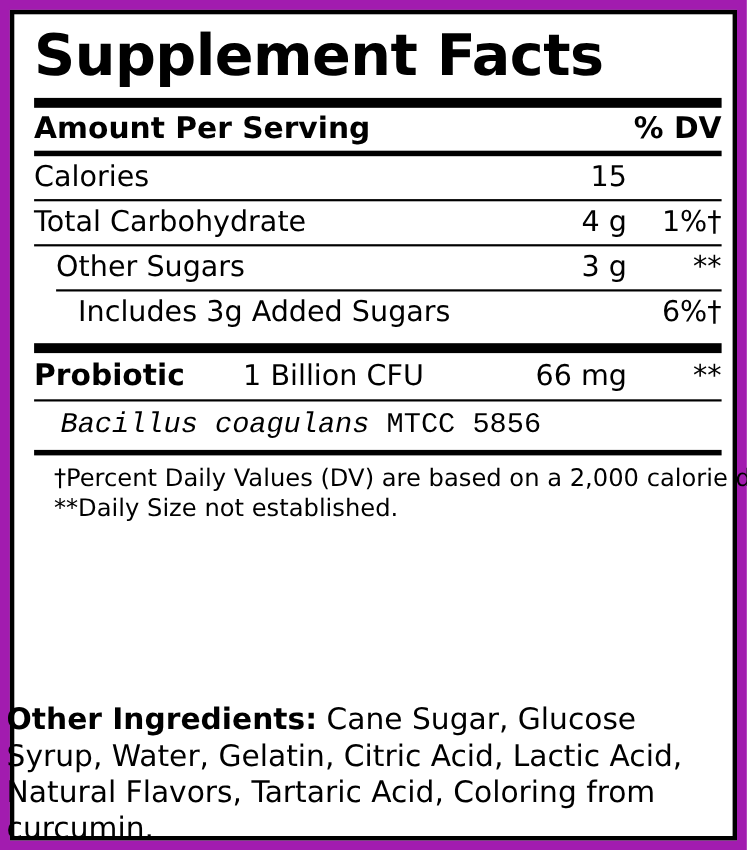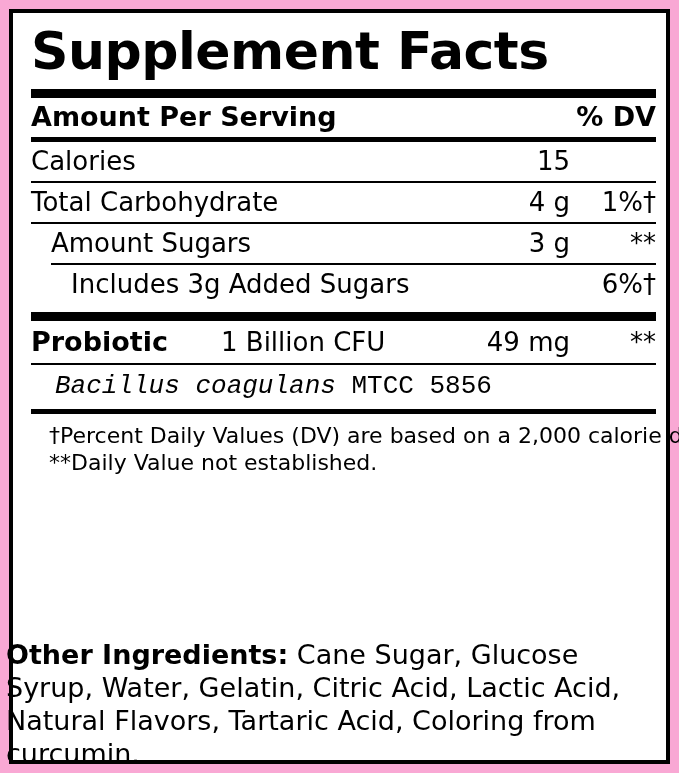--- a/index.html
+++ b/index.html
@@ -13,21 +13,21 @@
     font-family: "DejaVu Sans", sans-serif;
     color: #000000;
     -webkit-font-smoothing: antialiased;
   }
 
   .label {
     position: relative;
     width: 679px;
     height: 773px;
     box-sizing: border-box;
-    background: #f9a8d4;
+    background: #a21caf;
   }
 
   .panel {
     position: absolute;
     left: 9px;
     top: 9px;
     width: 661px;
     height: 755px;
     box-sizing: border-box;
     border: 4px solid #000000;
@@ -207,53 +207,53 @@
 
       <div class="row">
         <div class="name">Total Carbohydrate</div>
         <div class="mid">4 g</div>
         <div class="dv">1%†</div>
       </div>
 
       <div class="rule-thin"></div>
 
       <div class="row indent-1">
-        <div class="name">Amount Sugars</div>
+        <div class="name">Other Sugars</div>
         <div class="mid">3 g</div>
         <div class="dv">**</div>
       </div>
 
       <div class="rule-thin" style="margin-left:20px;"></div>
 
       <div class="row indent-2">
         <div class="name">Includes 3g Added Sugars</div>
         <div class="mid"></div>
         <div class="dv">6%†</div>
       </div>
 
       <div class="rule-thick"></div>
 
       <div class="probiotic-row">
         <div class="pname">Probiotic</div>
         <div class="cfu">1 Billion CFU</div>
-        <div class="mg">49 mg</div>
+        <div class="mg">66 mg</div>
         <div class="dv">**</div>
       </div>
 
       <div class="rule-thin"></div>
 
       <div class="organism">
         <span class="ital">Bacillus coagulans</span><span> MTCC 5856</span>
       </div>
 
       <div class="rule-med"></div>
 
       <div class="footnotes">
         <div class="footnote">†Percent Daily Values (DV) are based on a 2,000 calorie diet.</div>
-        <div class="footnote">**Daily Value not established.</div>
+        <div class="footnote">**Daily Size not established.</div>
       </div>
 
     </div>
   </div>
 
   <div class="other-wrap">
     <div class="other-text">
       <span class="oi-head">Other Ingredients:</span><span> Cane Sugar, Glucose Syrup, Water, Gelatin, Citric Acid, Lactic Acid, Natural Flavors, Tartaric Acid, Coloring from curcumin.</span>
     </div>
   </div>

